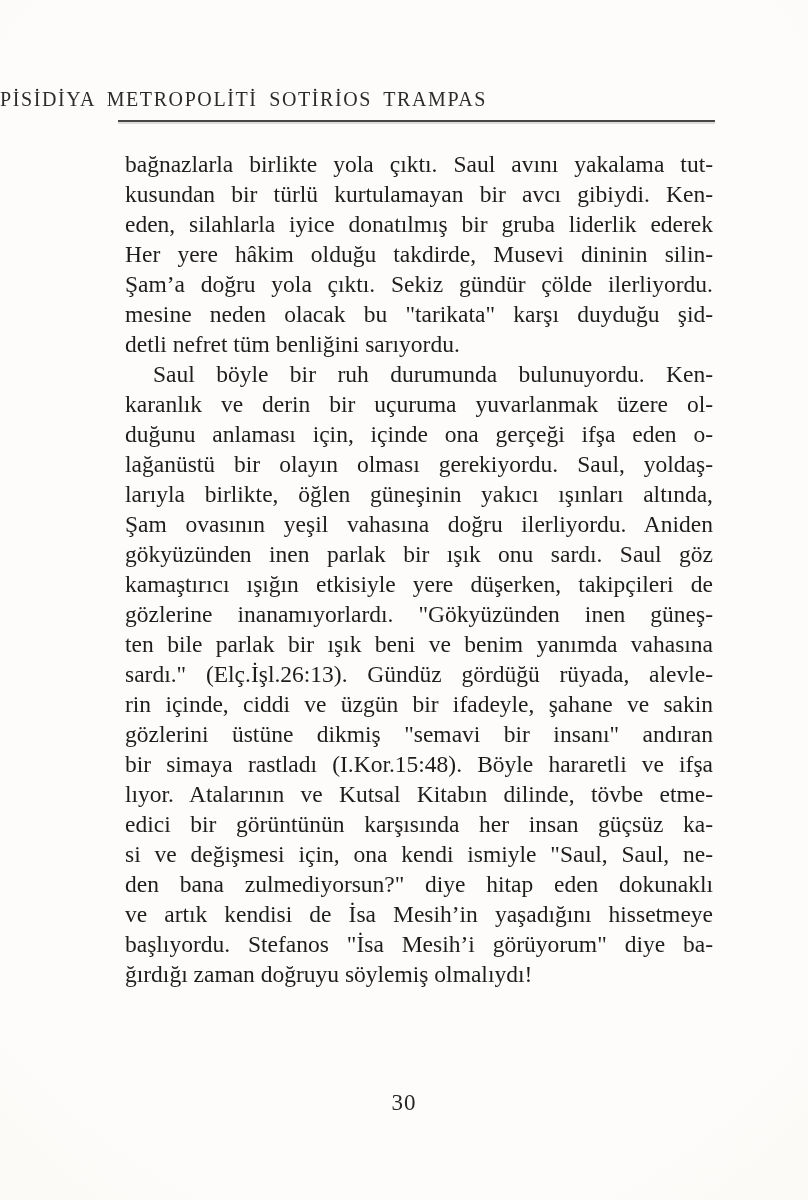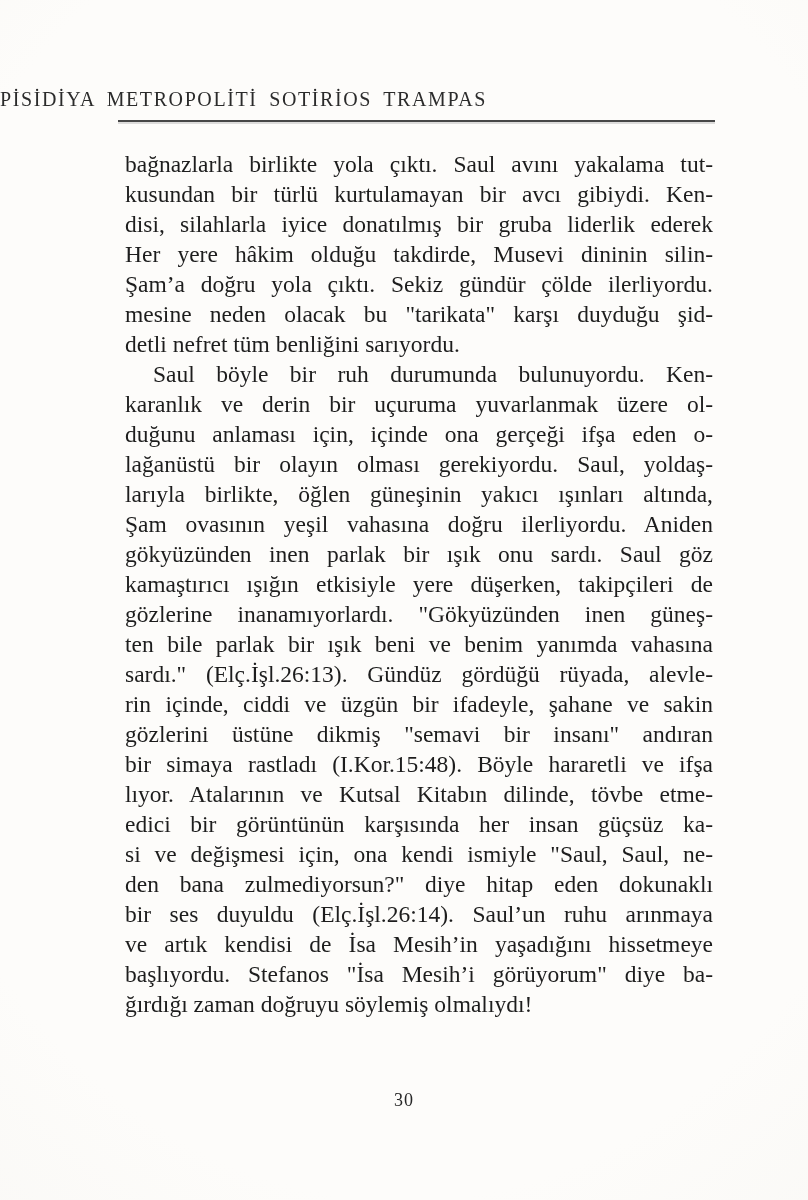--- a/index.html
+++ b/index.html
@@ -58,35 +58,35 @@
   }
   .line.indent {
     padding-left: 28px;
   }
   .page-number {
     position: absolute;
     top: 1090px;
     left: 0;
     width: 100%;
     text-align: center;
-    font-size: 18px;
+    font-size: 23px;
     color: #262626;
     letter-spacing: 1px;
   }
 </style>
 </head>
 <body>
 
 <div class="page">
   <div class="running-header">PİSİDİYA METROPOLİTİ SOTİRİOS TRAMPAS</div>
   <div class="header-rule"></div>
   <div class="body-text">
       <div class="line">bağnazlarla birlikte yola çıktı. Saul avını yakalama tut-</div>
       <div class="line">kusundan bir türlü kurtulamayan bir avcı gibiydi. Ken-</div>
-      <div class="line">disi, silahlarla iyice donatılmış bir gruba liderlik ederek</div>
+      <div class="line">eden, silahlarla iyice donatılmış bir gruba liderlik ederek</div>
       <div class="line">Her yere hâkim olduğu takdirde, Musevi dininin silin-</div>
       <div class="line">Şam’a doğru yola çıktı. Sekiz gündür çölde ilerliyordu.</div>
       <div class="line">mesine neden olacak bu "tarikata" karşı duyduğu şid-</div>
       <div class="line last">detli nefret tüm benliğini sarıyordu.</div>
       <div class="line indent">Saul böyle bir ruh durumunda bulunuyordu. Ken-</div>
       <div class="line">karanlık ve derin bir uçuruma yuvarlanmak üzere ol-</div>
       <div class="line">duğunu anlaması için, içinde ona gerçeği ifşa eden o-</div>
       <div class="line">lağanüstü bir olayın olması gerekiyordu. Saul, yoldaş-</div>
       <div class="line">larıyla birlikte, öğlen güneşinin yakıcı ışınları altında,</div>
       <div class="line">Şam ovasının yeşil vahasına doğru ilerliyordu. Aniden</div>
@@ -95,19 +95,18 @@
       <div class="line">gözlerine inanamıyorlardı. "Gökyüzünden inen güneş-</div>
       <div class="line">ten bile parlak bir ışık beni ve benim yanımda vahasına</div>
       <div class="line">sardı." (Elç.İşl.26:13). Gündüz gördüğü rüyada, alevle-</div>
       <div class="line">rin içinde, ciddi ve üzgün bir ifadeyle, şahane ve sakin</div>
       <div class="line">gözlerini üstüne dikmiş "semavi bir insanı" andıran</div>
       <div class="line">bir simaya rastladı (I.Kor.15:48). Böyle hararetli ve ifşa</div>
       <div class="line">lıyor. Atalarının ve Kutsal Kitabın dilinde, tövbe etme-</div>
       <div class="line">edici bir görüntünün karşısında her insan güçsüz ka-</div>
       <div class="line">si ve değişmesi için, ona kendi ismiyle "Saul, Saul, ne-</div>
       <div class="line">den bana zulmediyorsun?" diye hitap eden dokunaklı</div>
-      <div class="line">bir ses duyuldu (Elç.İşl.26:14). Saul’un ruhu arınmaya</div>
       <div class="line">ve artık kendisi de İsa Mesih’in yaşadığını hissetmeye</div>
       <div class="line">başlıyordu. Stefanos "İsa Mesih’i görüyorum" diye ba-</div>
       <div class="line last">ğırdığı zaman doğruyu söylemiş olmalıydı!</div>
     </div>
   <div class="page-number">30</div>
 </div>
 
 </body></html>

